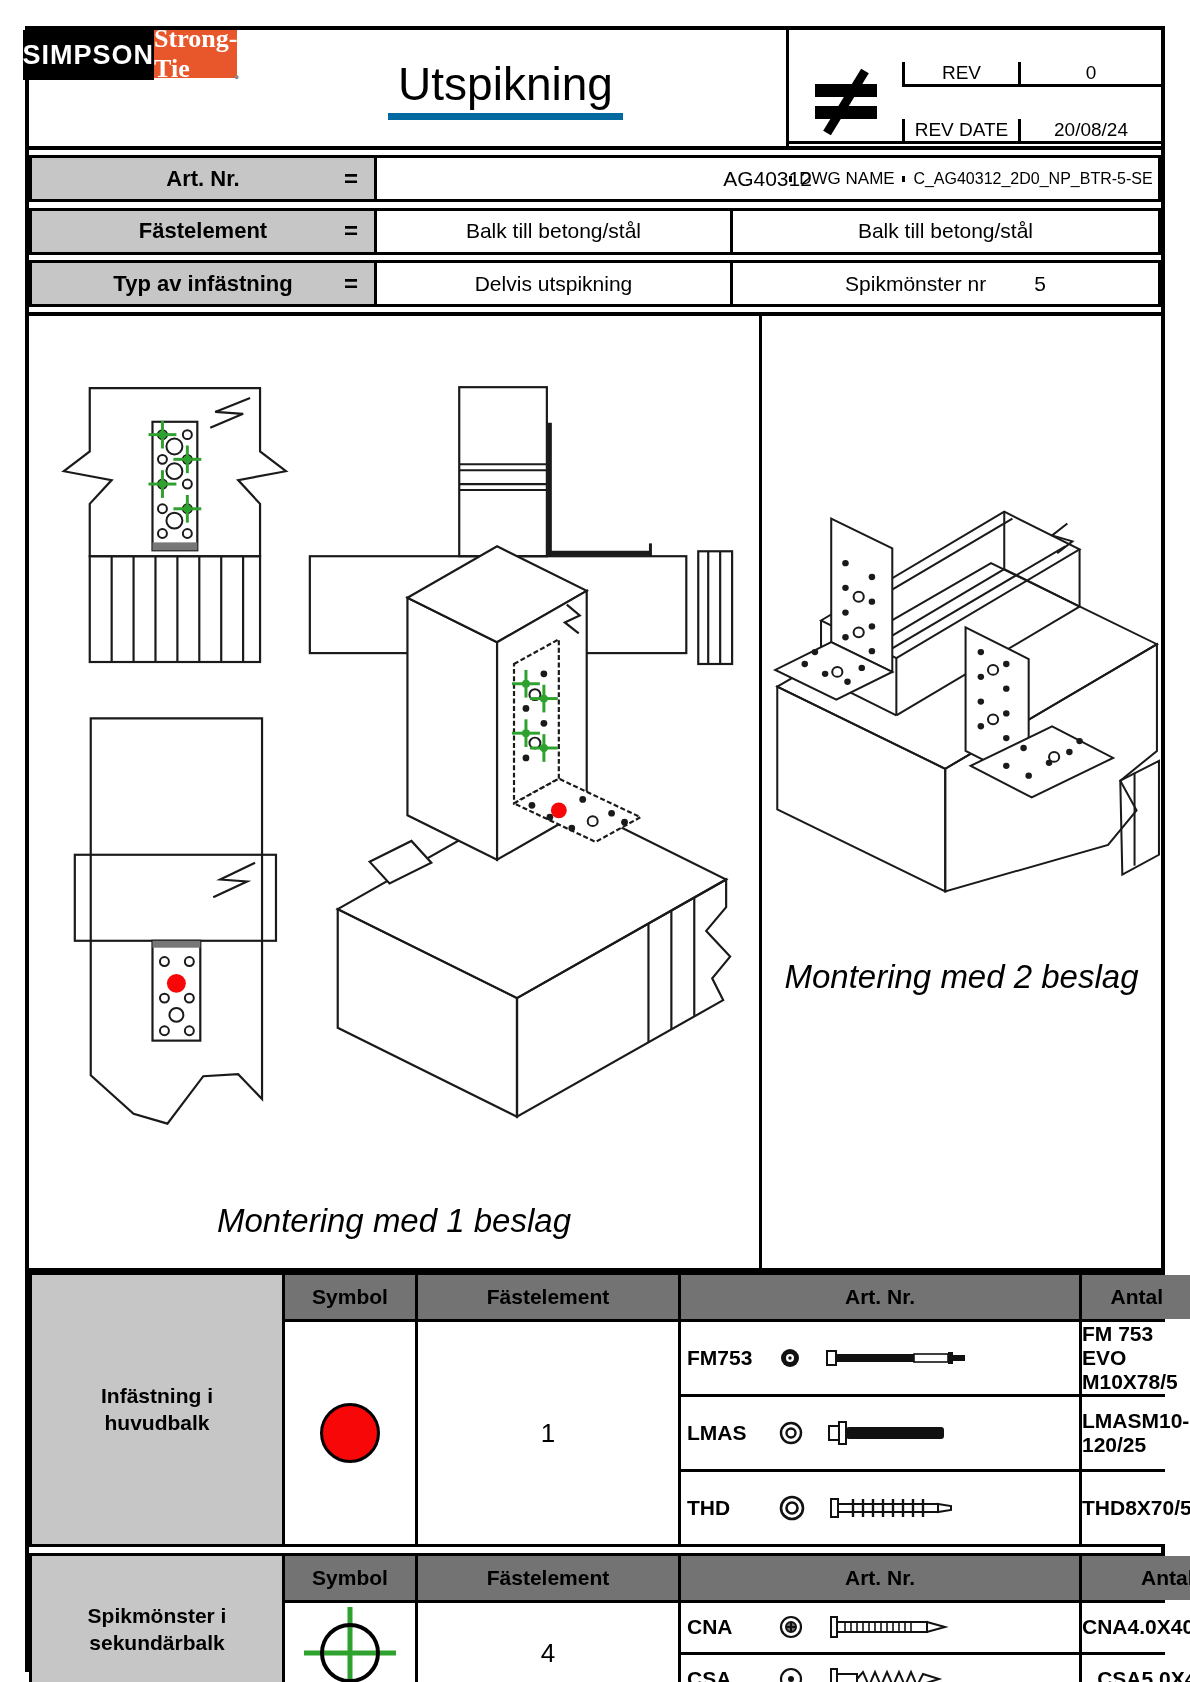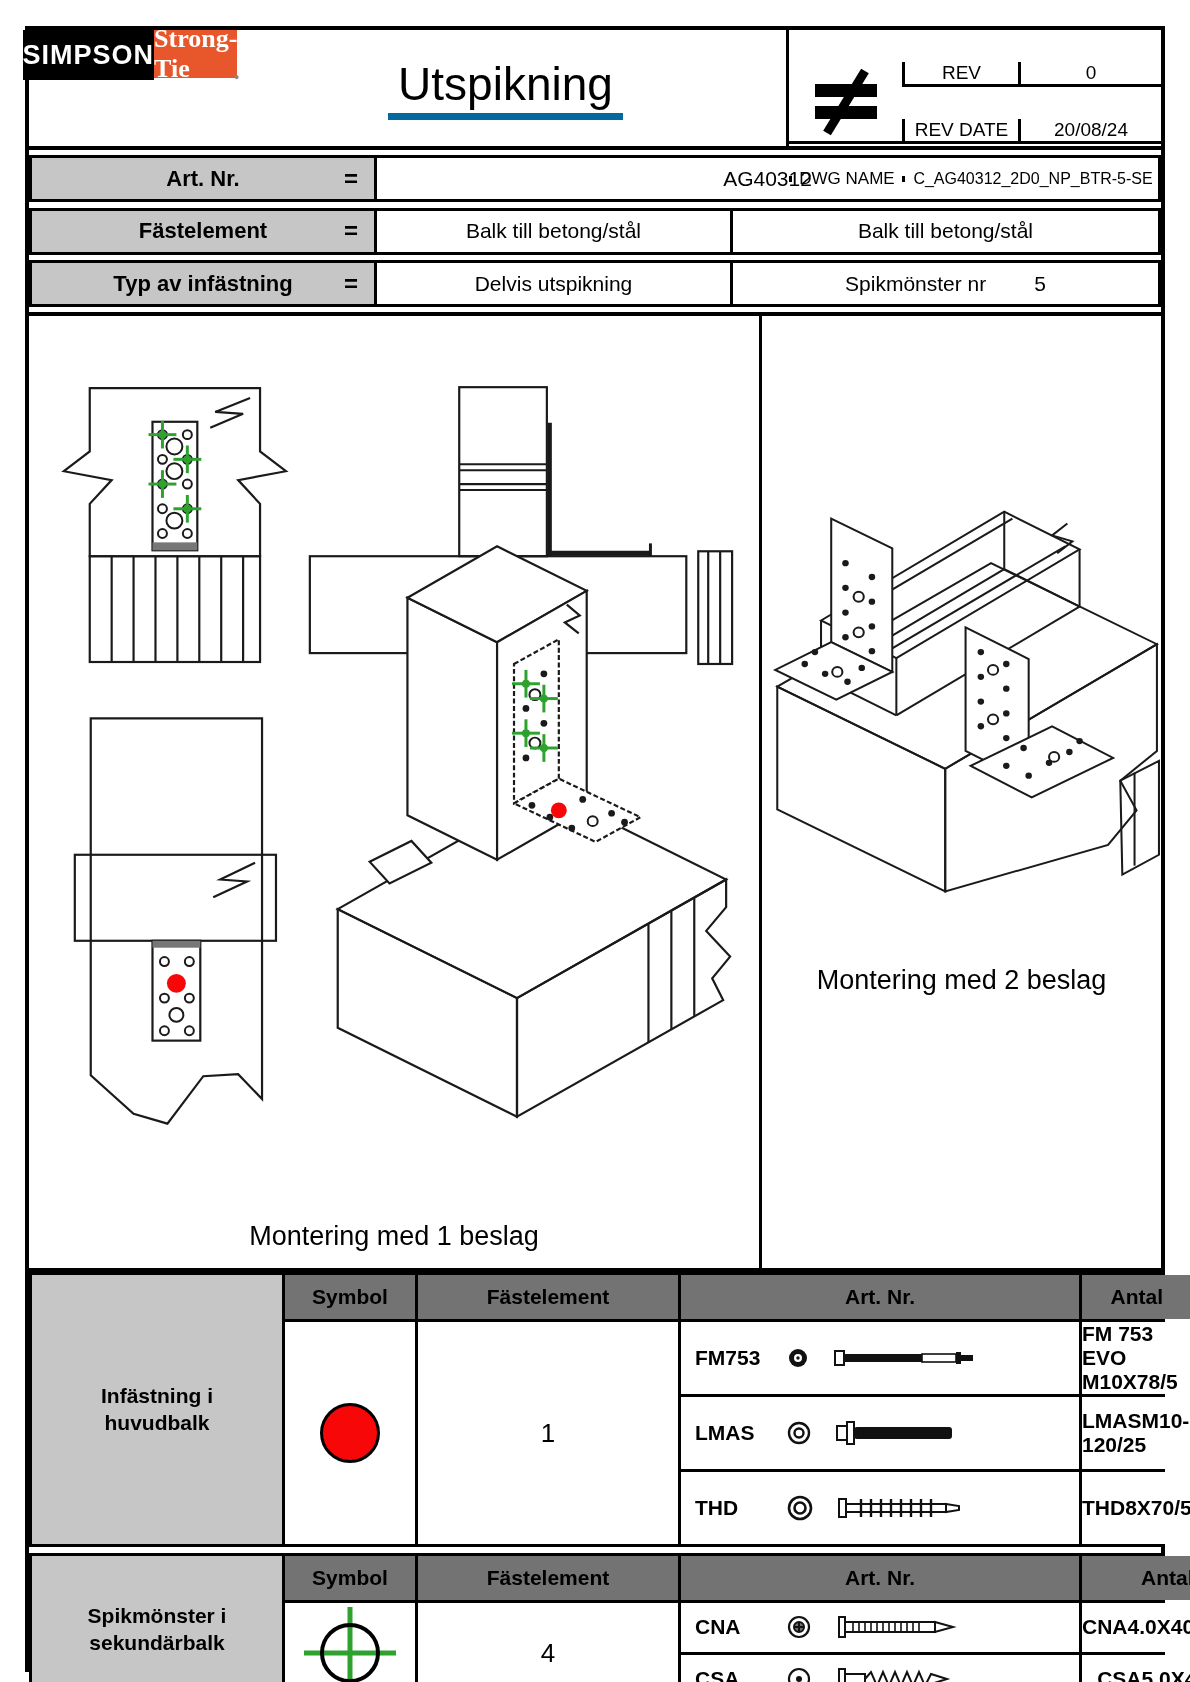--- a/index.html
+++ b/index.html
@@ -37,38 +37,38 @@
   .info-val { flex:1; border:3px solid #000; border-left:none; display:flex; align-items:center;
               justify-content:center; font-size:21px; }
   .info-val.split-left { flex:0 0 356px; }
   .spik-num { margin-left:48px; }
 
   
   .drawing { flex:1; position:relative; display:flex; min-height:0; }
   .panel-left { width:733px; border-right:3px solid #000; position:relative; }
   .panel-right { flex:1; position:relative; }
   .panel-left svg, .panel-right svg { position:absolute; inset:0; width:100%; height:100%; }
-  .caption { position:absolute; width:100%; text-align:center; font-size:27px; }
-  .caption-left { bottom:16px; }
+  .caption { position:absolute; width:100%; text-align:center; font-size:33px;font-style:italic; }
+  .caption-left { bottom:28px; }
   .caption-right { bottom:272px; }
 
   
   .ftables { height:400px; border-top:4px solid #000; display:flex; flex-direction:column; padding:0; }
   .ftable { display:grid; grid-template-columns:250px 130px 260px 398px 1fr; gap:3px;
             background:#000; border:3px solid #000; }
   .ftable-1 { flex:0 0 231px; grid-template-rows:44px 1fr 1fr 1fr; }
   .ftable-gap { flex:0 0 6px; background:#fff; }
   .ftable-2 { flex:1; grid-template-rows:44px 1fr 1fr; }
   .fcell { background:#fff; display:flex; align-items:center; justify-content:center; }
   .fhead { background:#737373; font-weight:bold; font-size:21px; }
   .fgroup-label { background:#c6c6c6; grid-row:1 / -1; flex-direction:column; font-weight:bold;
                   font-size:21px; line-height:1.25; }
   .fsymbol { grid-row:2 / -1; }
   .fqty { grid-row:2 / -1; font-size:26px; }
-  .fastener-cell { justify-content:flex-start; padding-left:14px; gap:24px; }
+  .fastener-cell { justify-content:flex-start; padding-left:6px; gap:24px; }
   .fcode { font-weight:bold; font-size:21px; min-width:68px; }
   .fart { font-weight:bold; font-size:21px; }
   .red-dot-symbol { width:60px; height:60px; border-radius:50%; background:#f70707; border:3px solid #000; }
 </style>
 </head>
 <body>
 
 <div id="page">
 <div id="frame">
 

